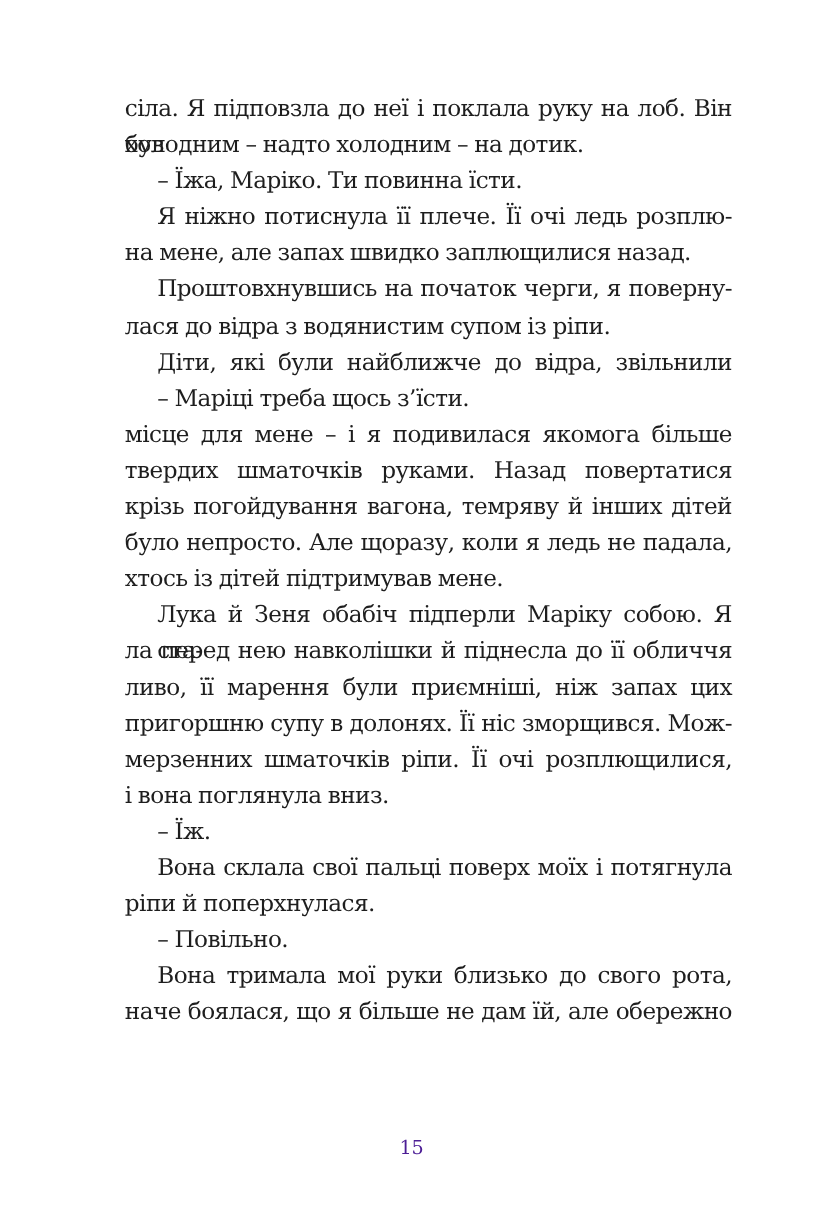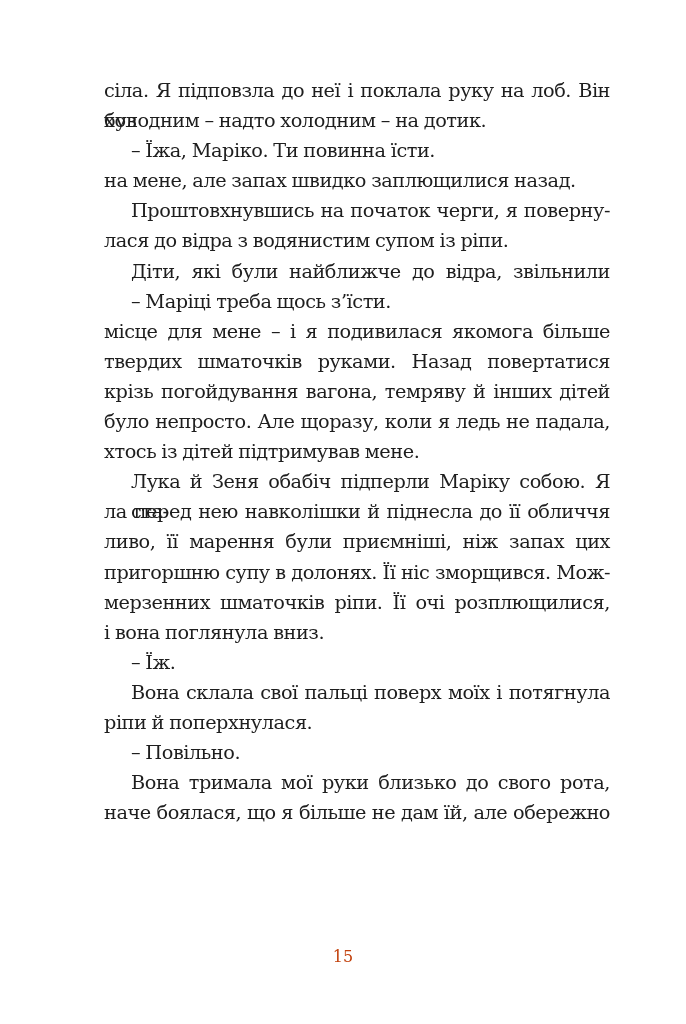--- a/index.html
+++ b/index.html
@@ -46,31 +46,32 @@
       padding-left: 27px;
     }
     .page-number {
       position: absolute;
       left: 0;
       width: 686px;
       top: 947px;
       text-align: center;
       font-family: "DejaVu Serif", "Liberation Serif", serif;
       font-size: 16px;
-      color: #c2410c;
+      color: #4c1d95;
     }
   </style>
 </head>
 <body>
 
 <div class="page">
   <div class="text-block" id="text-block">
       <span class="line justify">сіла. Я підповзла до неї і поклала руку на лоб. Він був</span>
       <span class="line">холодним – надто холодним – на дотик.</span>
       <span class="line indent">– Їжа, Маріко. Ти повинна їсти.</span>
+      <span class="line indent justify">Я ніжно потиснула її плече. Її очі ледь розплю-</span>
       <span class="line">на мене, але запах швидко заплющилися назад.</span>
       <span class="line indent justify">Проштовхнувшись на початок черги, я поверну-</span>
       <span class="line">лася до відра з водянистим супом із ріпи.</span>
       <span class="line indent justify">Діти, які були найближче до відра, звільнили</span>
       <span class="line indent">– Маріці треба щось з’їсти.</span>
       <span class="line justify">місце для мене – і я подивилася якомога більше</span>
       <span class="line justify">твердих шматочків руками. Назад повертатися</span>
       <span class="line justify">крізь погойдування вагона, темряву й інших дітей</span>
       <span class="line justify">було непросто. Але щоразу, коли я ледь не падала,</span>
       <span class="line">хтось із дітей підтримував мене.</span>

